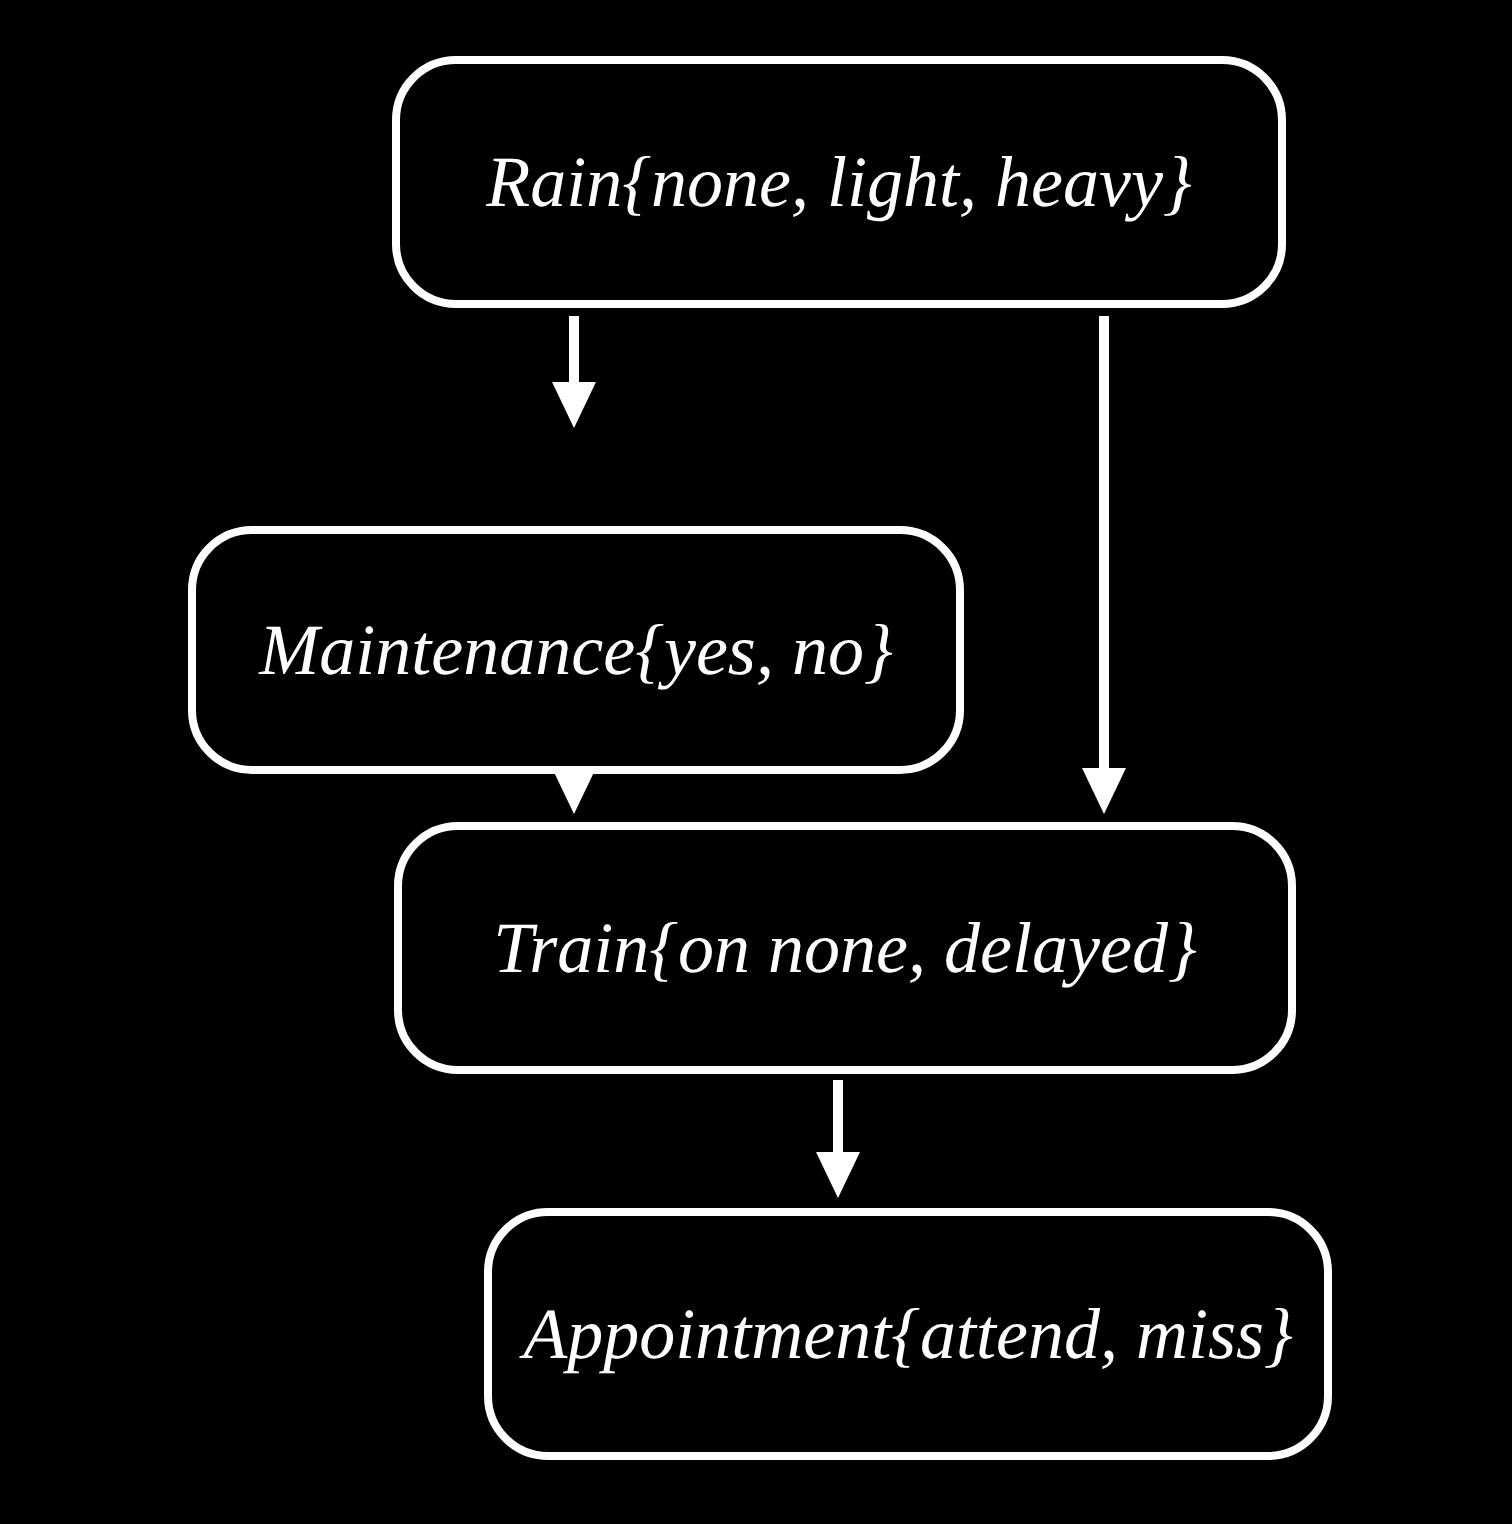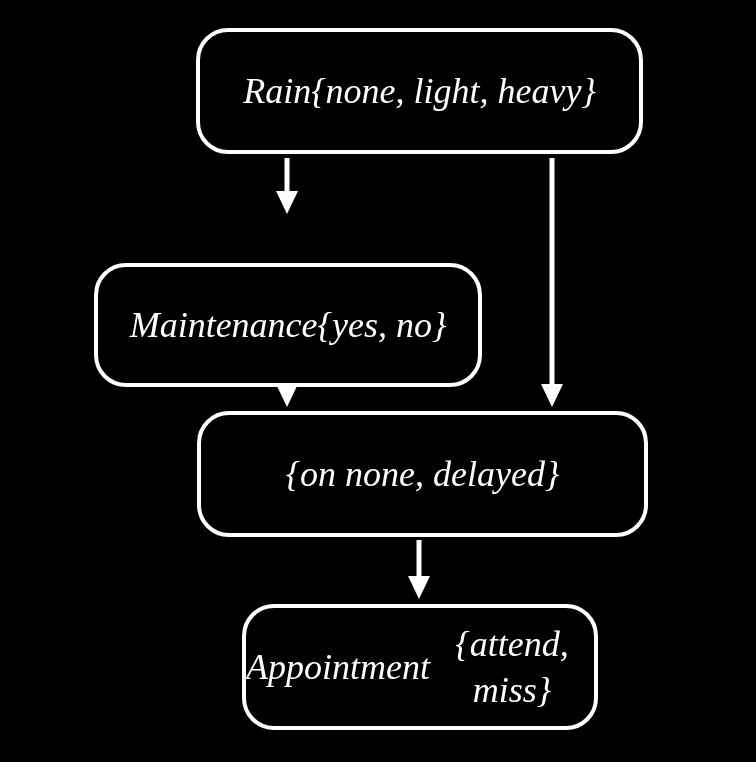--- a/index.html
+++ b/index.html
@@ -42,21 +42,21 @@
     align-items: center;
     justify-content: center;
     text-align: center;
     font-style: italic;
     font-size: 36px;
     line-height: 46px;
   }
   .node-rain        { left: 196px; top:  28px; width: 447px; height: 126px; }
   .node-maintenance { left:  94px; top: 221px; width: 388px; height: 124px; margin-top: 42px; }
   .node-train       { left: 197px; top: 411px; width: 451px; height: 126px; }
-  .node-appointment { left: 242px; top: 604px; width: 356px; height: 126px; }
+  .node-appointment { left: 242px; top: 604px; width: 424px; height: 126px; }
 </style>
 </head>
 <body>
 
 <div class="canvas">
 
   <svg class="edges" viewBox="0 0 756 762" xmlns="http://www.w3.org/2000/svg">
     <g>
       <line x1="287" y1="158" x2="287" y2="193"></line>
       <polygon points="287,214 276,191 298,191"></polygon>
@@ -79,20 +79,21 @@
     <div>Rain</div>
     <div>{none, light, heavy}</div>
   </div>
 
   <div class="node node-maintenance">
     <div>Maintenance</div>
     <div>{yes, no}</div>
   </div>
 
   <div class="node node-train">
+    <div>Train</div>
     <div>{on none, delayed}</div>
   </div>
 
   <div class="node node-appointment">
     <div>Appointment</div>
     <div>{attend, miss}</div>
   </div>
 
 </div>
 

